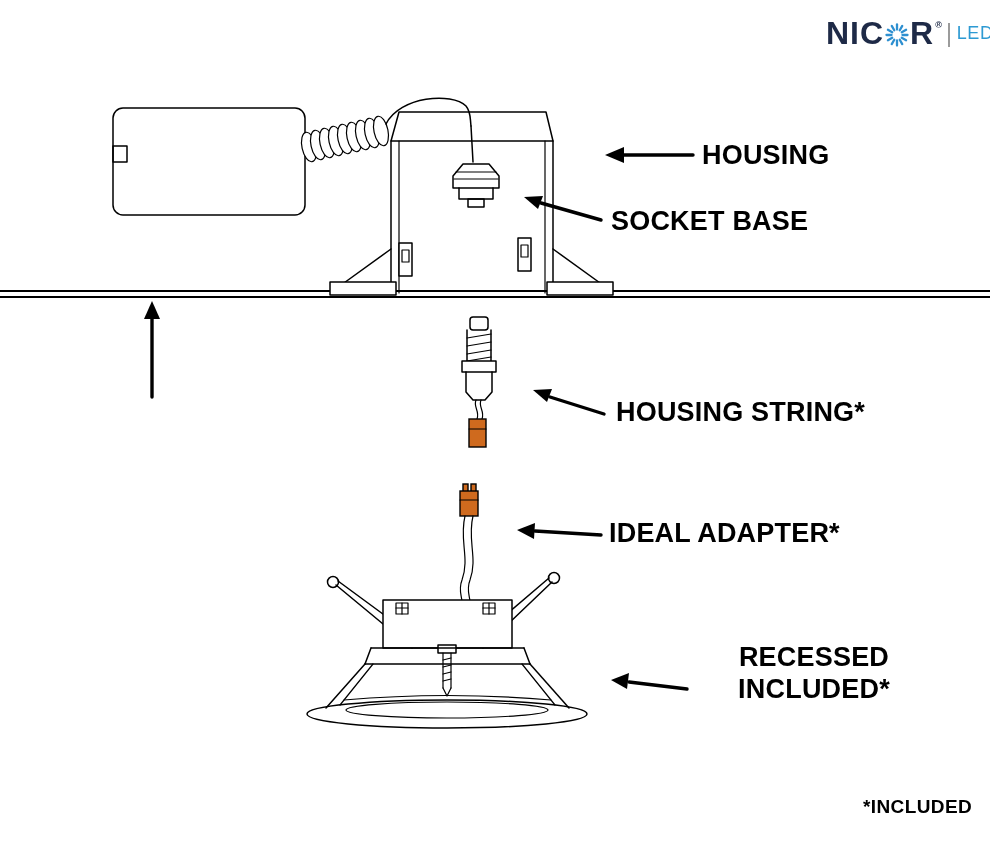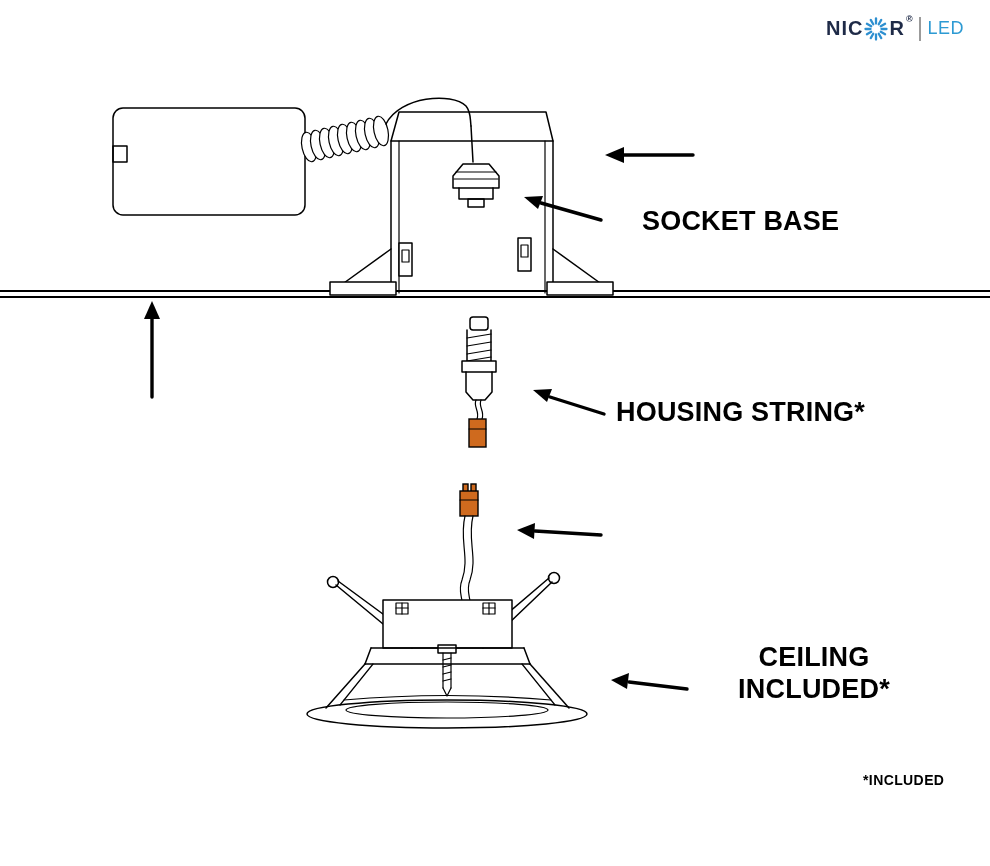--- a/index.html
+++ b/index.html
@@ -13,32 +13,32 @@
   .thick{stroke-width:2;}
   .whitefill{fill:#fff;}
   .cn{stroke:#000;stroke-width:1.4;} 
   .arrow-line{stroke:#000;stroke-width:3.4;stroke-linecap:round;}
   .arrow-head{fill:#000;stroke:none;}
 
   
   .lbl{position:absolute;font-weight:bold;font-size:27px;color:#000;
        white-space:nowrap;letter-spacing:.2px;}
   .lbl-housing{left:702px;top:140px;}
-  .lbl-socket-base{left:611px;top:206px;margin-left:31px;}
+  .lbl-socket-base{left:611px;top:206px;}
   .lbl-ceiling{left:96px;top:362px;}
   .lbl-socket-string{left:616px;top:397px;}
   .lbl-ideal-adapter{left:609px;top:518px;}
   .lbl-recessed{left:690px;top:641px;width:248px;text-align:center;
                 line-height:1.2;white-space:normal;}
-  .lbl-included{left:863px;top:772px;font-size:14px;letter-spacing:.4px;}
+  .lbl-included{left:863px;top:796px;font-size:19px;letter-spacing:.4px;}
 
   
   .logo{position:absolute;left:826px;top:15px;display:flex;align-items:center;}
   .logo-word{display:flex;align-items:center;}
-  .logo-nic,.logo-r{font-weight:bold;font-size:20px;color:#1e2a47;letter-spacing:1px;}
+  .logo-nic,.logo-r{font-weight:bold;font-size:32px;color:#1e2a47;letter-spacing:1px;}
   .logo-star{display:inline-block;width:24px;height:24px;margin:2px 1px 0 1px;}
   .logo-reg{font-size:9px;font-weight:bold;color:#1e2a47;position:relative;top:-9px;left:1px;}
   .logo-divider{width:2px;height:24px;background:#9b9b9b;margin:2px 7px 0 7px;}
   .logo-led{font-weight:normal;font-size:18px;color:#2d9ad3;letter-spacing:.5px;}
 </style>
 </head>
 <body>
 
 <div class="page">
 
@@ -187,29 +187,31 @@
         <line class="arrow-line" x1="601" y1="535" x2="535" y2="531"></line>
         <polygon class="arrow-head" points="517,530 535,523 534,539"></polygon>
       </g>
       <g>
         <line class="arrow-line" x1="687" y1="689" x2="629" y2="682"></line>
         <polygon class="arrow-head" points="611,680 629,673 627,689"></polygon>
       </g>
     </g>
   </svg>
 
+  <div class="lbl lbl-housing">HOUSING</div>
 
   <div class="lbl lbl-socket-base">SOCKET BASE</div>
 
 
   <div class="lbl lbl-socket-string">HOUSING STRING*</div>
 
+  <div class="lbl lbl-ideal-adapter">IDEAL ADAPTER*</div>
 
   <div class="lbl lbl-recessed">
-    <div>CEILING</div>
+    <div>RECESSED</div>
     <div>INCLUDED*</div>
   </div>
 
   <div class="lbl lbl-included">*INCLUDED</div>
 
   <div class="logo">
     <span class="logo-word">
       <span class="logo-nic">NIC</span>
       <span class="logo-star">
         <svg width="24" height="24" viewBox="0 0 24 24">

